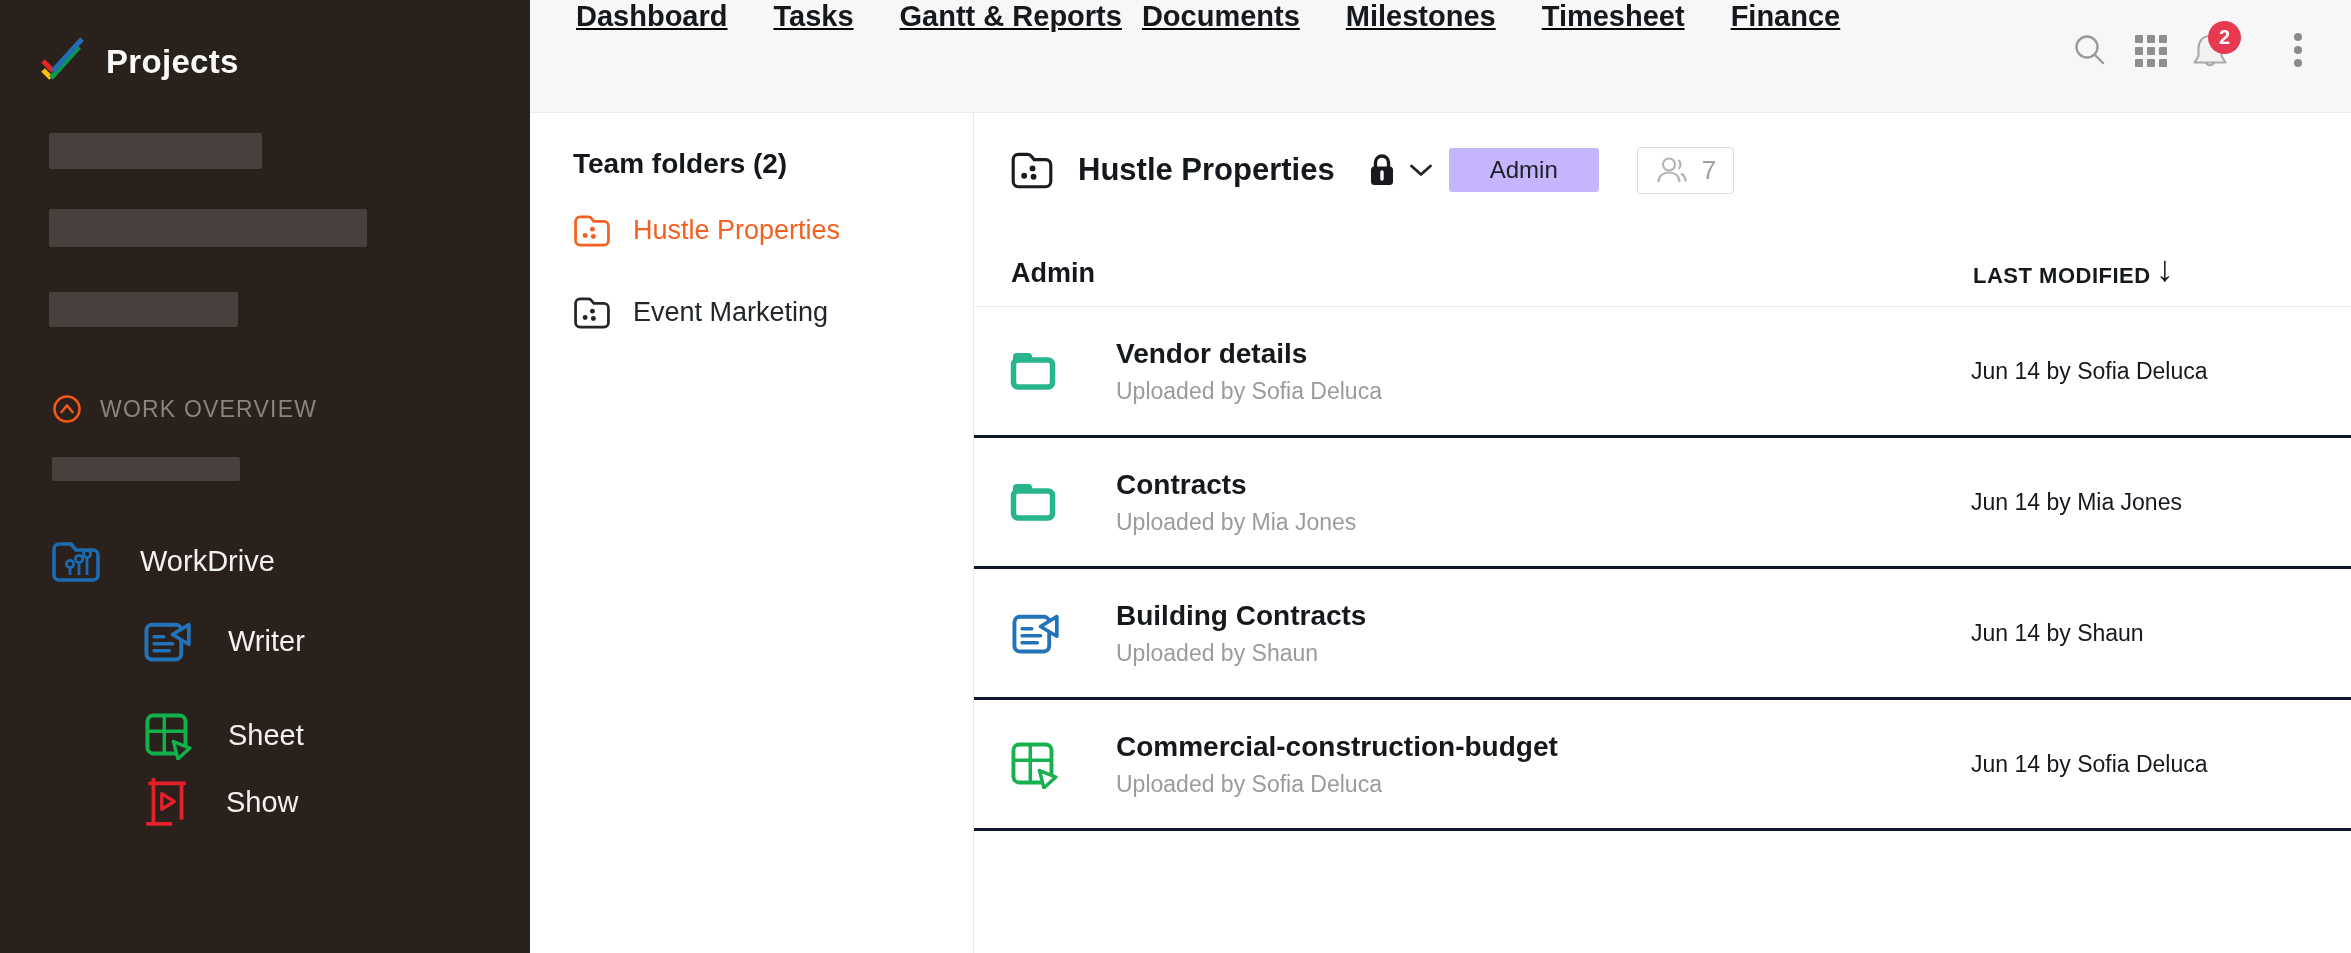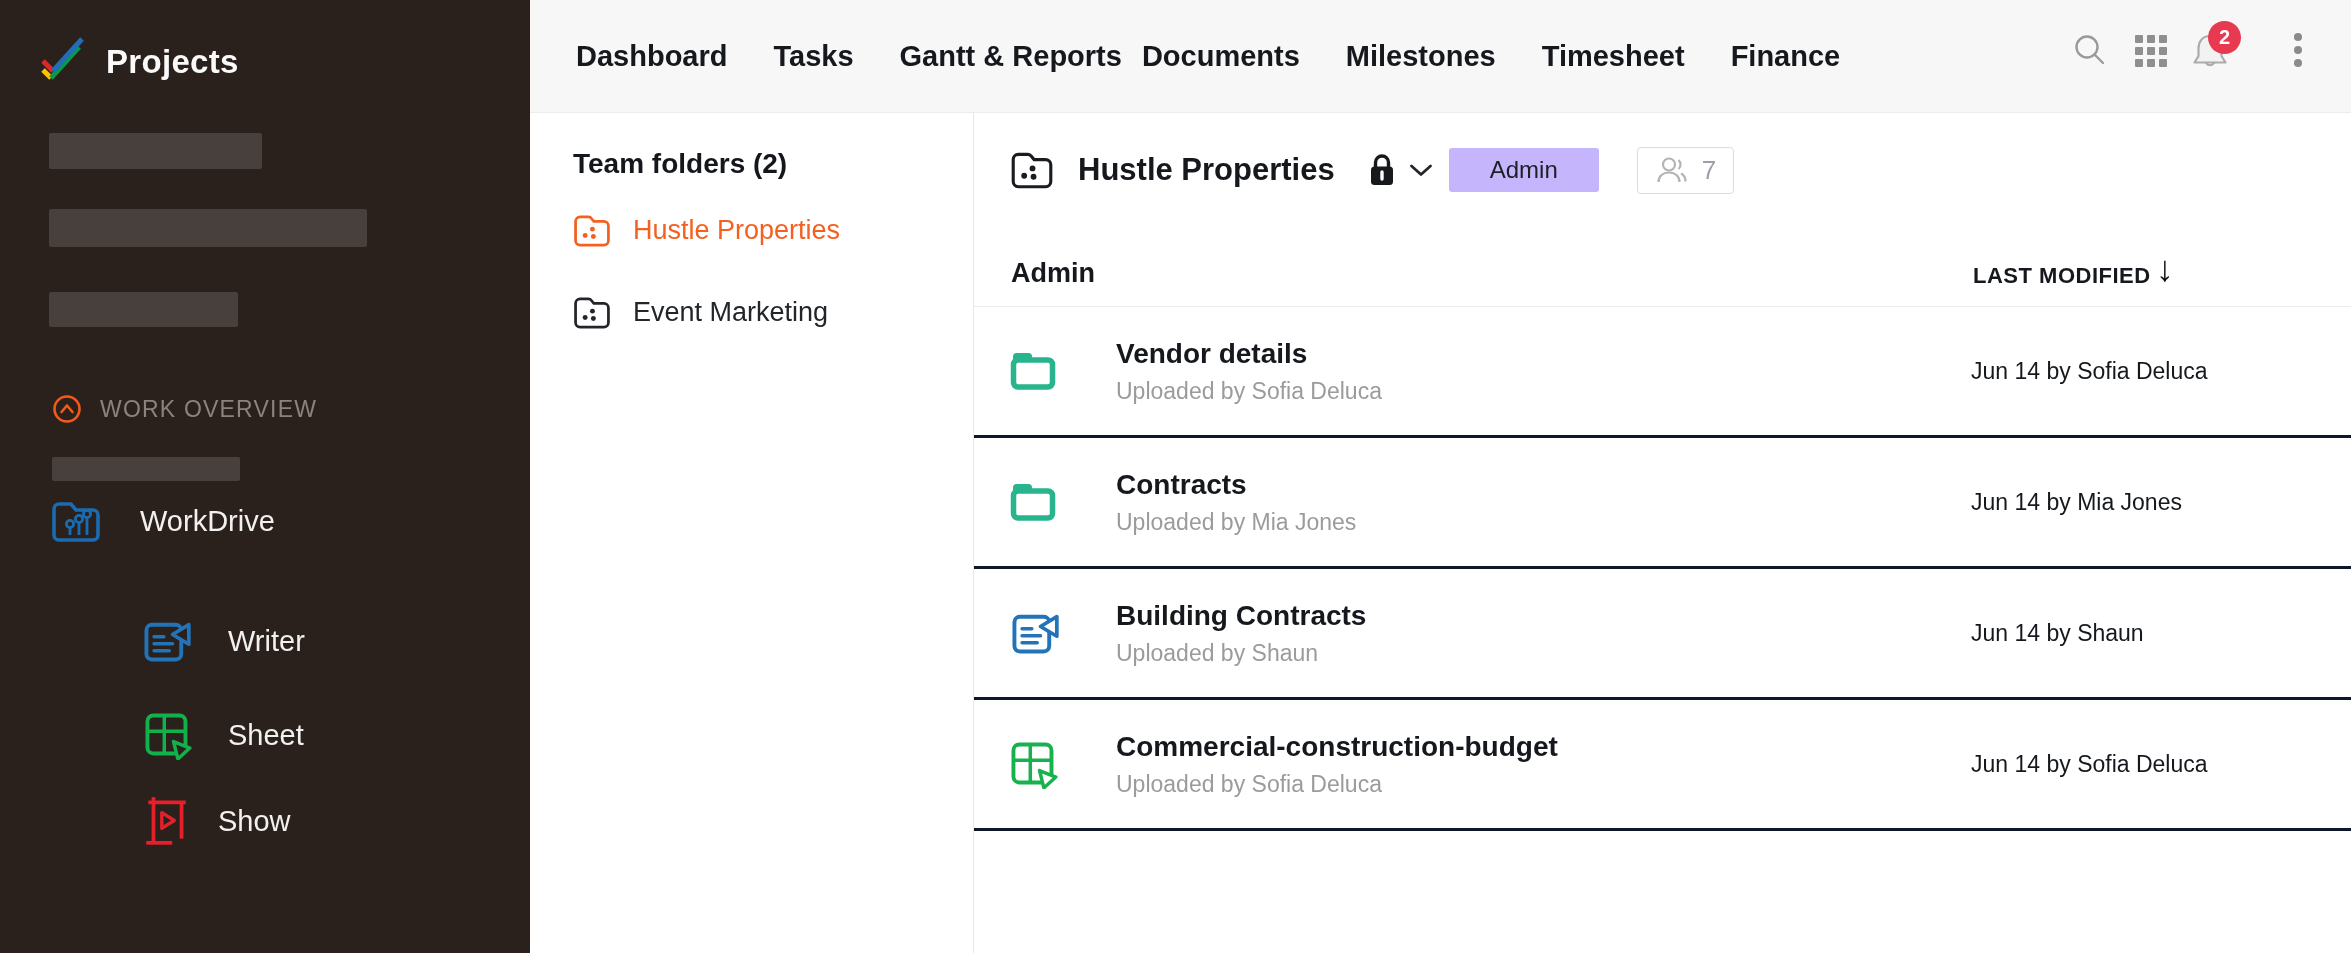--- a/index.html
+++ b/index.html
@@ -16,28 +16,28 @@
   .brand-name{color:#fafafa;font-size:33px;font-weight:700;letter-spacing:.3px;}
   .ph{position:absolute;background:#48403c;border-radius:2px;}
   .ph1{left:49px;top:133px;width:213px;height:36px;}
   .ph2{left:49px;top:209px;width:318px;height:38px;}
   .ph3{left:49px;top:292px;width:189px;height:35px;}
   .ph4{left:52px;top:457px;width:188px;height:24px;}
   .work-overview{position:absolute;left:52px;top:394px;display:flex;align-items:center;gap:18px;
     color:#8b837e;font-size:23px;letter-spacing:1.2px;}
   .sb-item{position:absolute;display:flex;align-items:center;color:#f2f1ef;cursor:pointer;}
   .sb-item .lbl{font-size:29px;}
-  .sb-workdrive{left:50px;top:496px;gap:34px;}
+  .sb-workdrive{left:50px;top:536px;gap:34px;}
   .sb-writer{left:140px;top:616px;gap:36px;}
   .sb-sheet{left:142px;top:710px;gap:36px;}
-  .sb-show{left:140px;top:795px;gap:24px;}
+  .sb-show{left:140px;top:776px;gap:32px;}
 
   
   .topbar{position:absolute;left:530px;top:0;width:1821px;height:112px;background:#f7f7f8;border-bottom:1px solid #ececec;}
-  .nav{position:absolute;left:46px;top:0;height:112px;display:flex;align-items:center;gap:46px;}
+  .nav{position:absolute;left:46px;top:0;height:112px;display:flex;align-items:flex-start;gap:46px;text-decoration:underline;}
   .nav-item{font-size:29px;font-weight:600;color:#15181d;cursor:pointer;white-space:nowrap;}
   .nav-item:nth-child(4){margin-left:-26px;}
   .ti{position:absolute;cursor:pointer;}
   .ti-search{left:1542px;top:32px;}
   .ti-grid{left:1605px;top:35px;}
   .ti-bell{left:1660px;top:32px;}
   .ti-kebab{left:1762px;top:32px;}
   .badge{position:absolute;left:18px;top:-11px;min-width:33px;height:33px;border-radius:50%;
     background:#e73950;color:#fff;font-size:20px;font-weight:700;display:flex;align-items:center;justify-content:center;}
 

